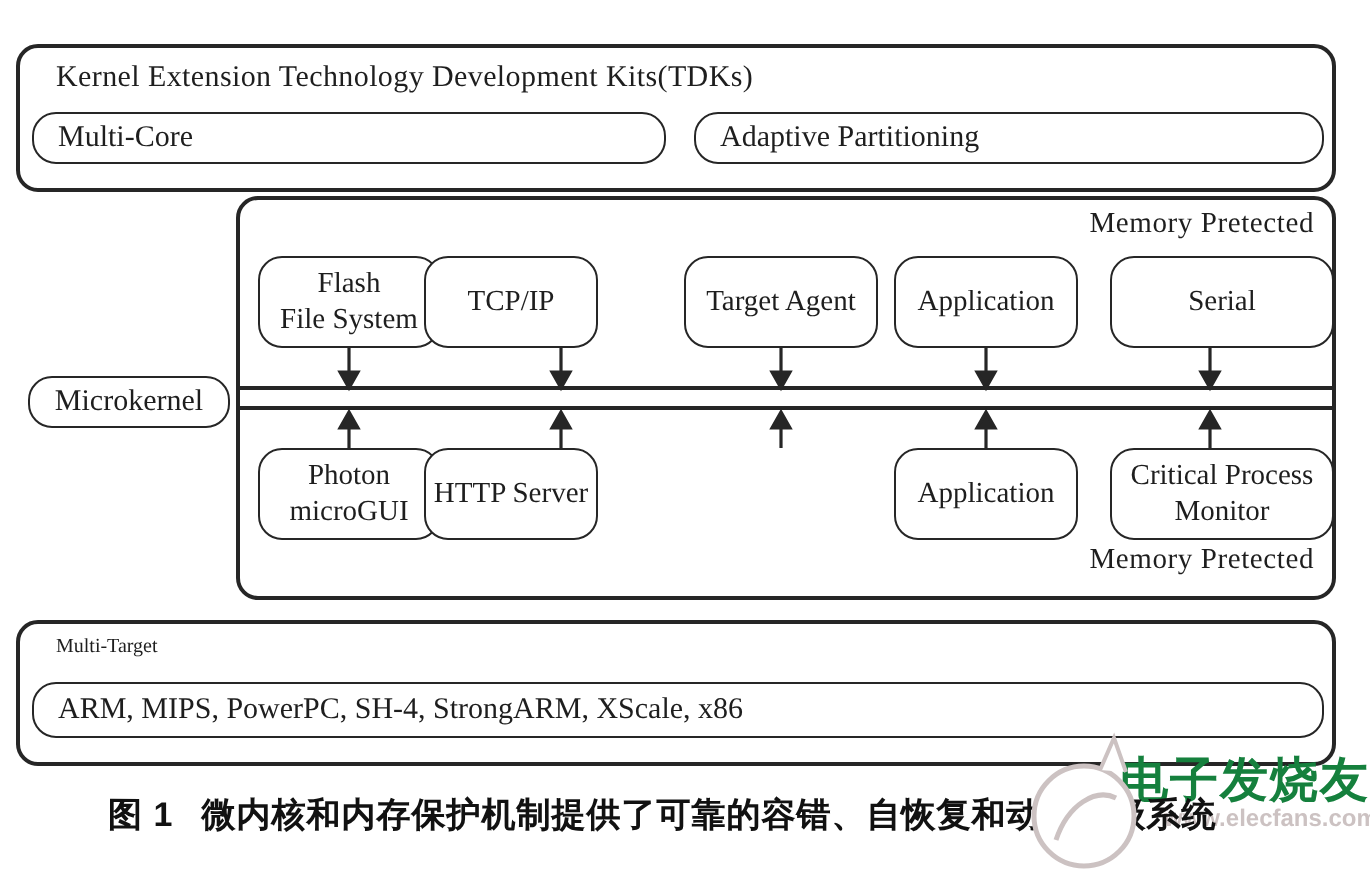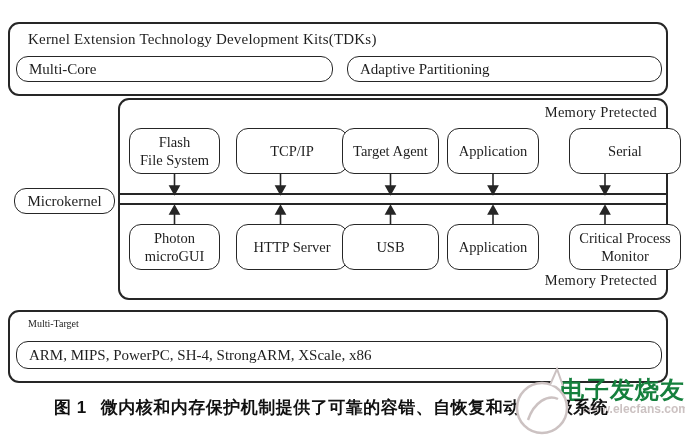--- a/index.html
+++ b/index.html
@@ -46,24 +46,24 @@
   .mem-top{top:4px;}
   .mem-bottom{top:172px;}
   .node{
     position:absolute;border:1.5px solid #262626;border-radius:12px;
     box-sizing:border-box;display:flex;align-items:center;justify-content:center;
     text-align:center;font-size:14.5px;line-height:1.25;white-space:pre-line;
     background:#fff;height:46px;
   }
   .rowT{top:28px;} .rowB{top:124px;}
   .c1{left:9px;width:91px;}
-  .c2{left:116px;width:112px;}
+  .c2{left:92px;width:87px;}
   .c3{left:222px;width:97px;}
   .c4{left:327px;width:92px;}
-  .c5{left:449px;width:112px;}
+  .c5{left:435px;width:112px;}
   
   .mt-box{
     position:absolute;left:8px;top:310px;width:660px;height:73px;
     border:2px solid #262626;border-radius:11px;box-sizing:border-box;
   }
   .mt-title{position:absolute;left:18px;top:6px;font-size:10px;}
   .mt-pill{left:6px;top:29px;width:646px;height:28px;}
   
   .caption{
     position:absolute;left:54px;top:396px;z-index:2;
@@ -139,21 +139,20 @@
     <div class="node rowT c1">Flash
 File System</div>
     <div class="node rowT c2">TCP/IP</div>
     <div class="node rowT c3">Target Agent</div>
     <div class="node rowT c4">Application</div>
     <div class="node rowT c5">Serial</div>
 
     <div class="node rowB c1">Photon
 microGUI</div>
     <div class="node rowB c2">HTTP Server</div>
-    <div class="node rowB c3">USB</div>
     <div class="node rowB c4">Application</div>
     <div class="node rowB c5">Critical Process
 Monitor</div>
   </div>
 
   <div class="mt-box">
     <div class="mt-title">Multi-Target</div>
     <div class="pill mt-pill">ARM, MIPS, PowerPC, SH-4, StrongARM, XScale, x86</div>
   </div>
 

